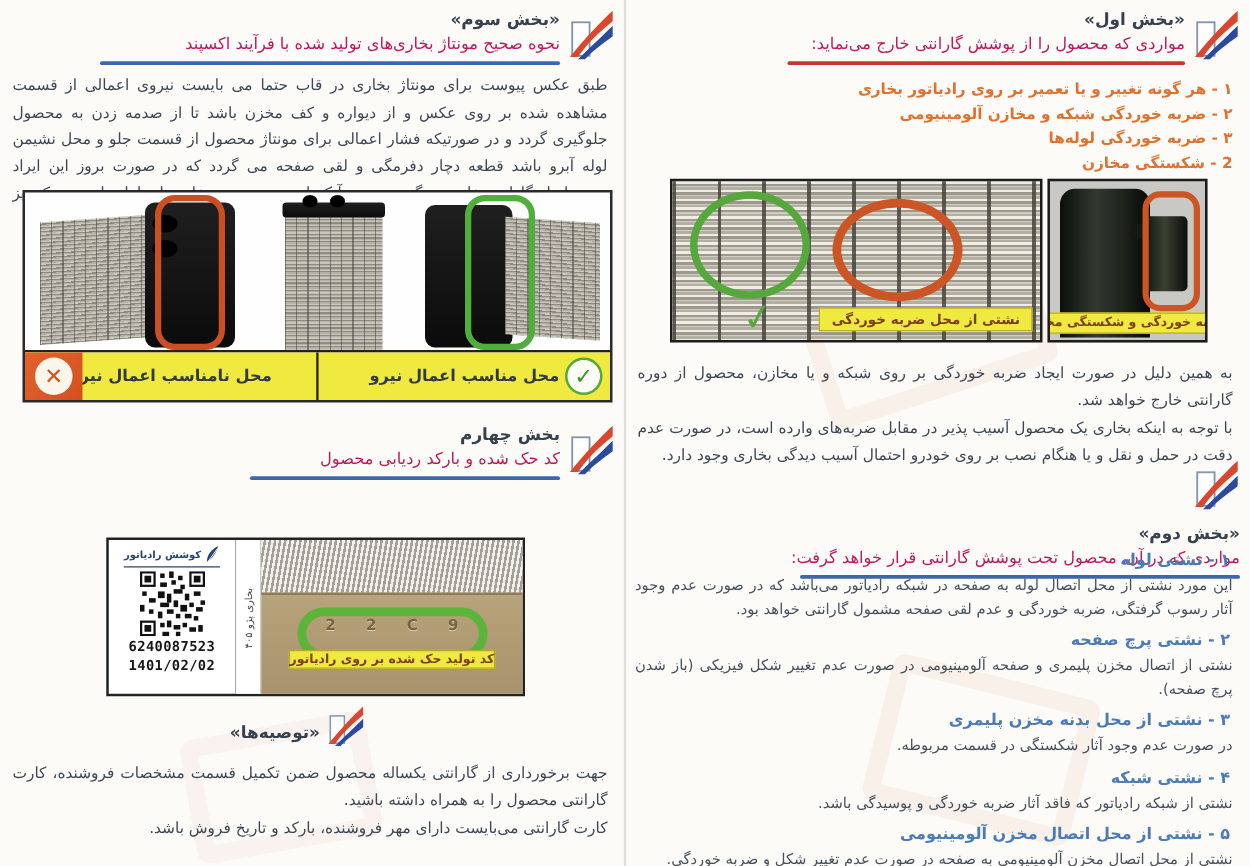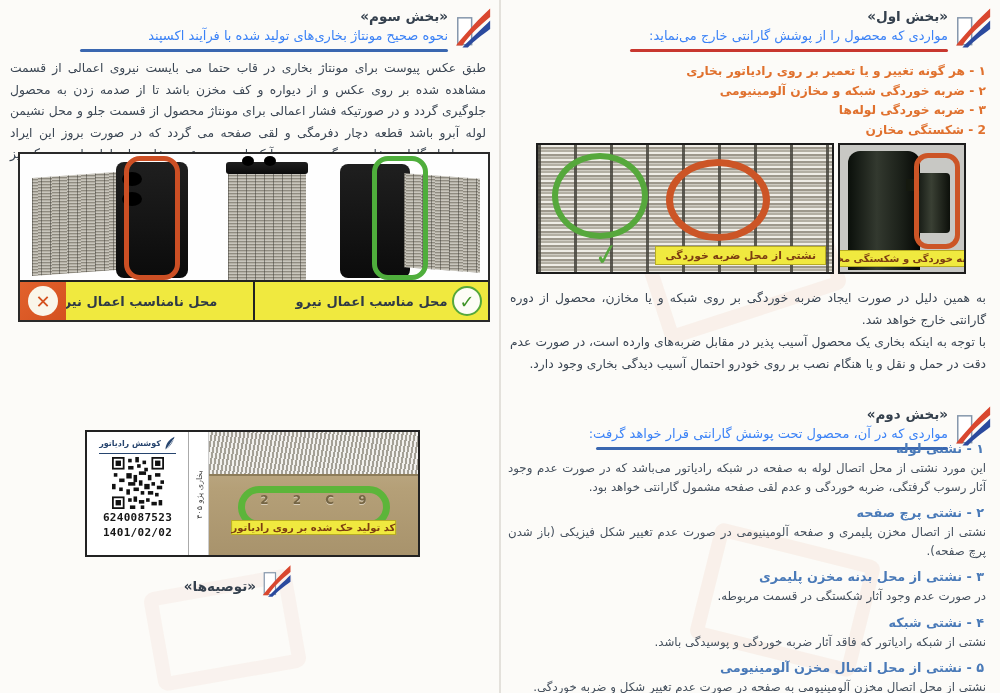--- a/index.html
+++ b/index.html
@@ -15,21 +15,21 @@
 
   
   .wm { position:absolute; border:14px solid #f6e7de; border-radius:10px;
         transform:rotate(-18deg); opacity:.55; pointer-events:none; }
 
   
   .sec { position:absolute; display:flex; gap:7px; align-items:flex-start; z-index:2; }
   .sec .logo { flex:0 0 auto; width:37px; height:44px; }
   .sec .txt { padding-top:2px; }
   .sec .title { font-size:13.5px; font-weight:bold; color:#35414e; letter-spacing:.2px; }
-  .sec .subtitle { font-size:13px; color:#3b82f6; margin-top:4px; white-space:nowrap; }
+  .sec .subtitle { font-size:13px; color:#be185d; margin-top:4px; white-space:nowrap; }
   .sec .rule { height:3px; margin-top:6px; border-radius:2px; }
   .rule-red  { background:#c8372f; }
   .rule-blue { background:#3a67b0; }
 
   
   .para { position:absolute; font-size:12.3px; line-height:21.5px;
           text-align:justify; color:#3c4754; z-index:2; }
   .para p + p { margin-top:1px; }
 
   
@@ -184,21 +184,21 @@
         <div class="rect-orange"></div>
         <div class="ycap cap-tank">ضربه خوردگی و شکستگی مخزن</div>
       </div>
     </div>
 
     <div class="para" style="top:288px; right:14px; width:476px;">
       <p>به همین دلیل در صورت ایجاد ضربه خوردگی بر روی شبکه و یا مخازن، محصول از دوره گارانتی خارج خواهد شد.</p>
       <p>با توجه به اینکه بخاری یک محصول آسیب پذیر در مقابل ضربه‌های وارده است، در صورت عدم دقت در حمل و نقل و یا هنگام نصب بر روی خودرو احتمال آسیب دیدگی بخاری وجود دارد.</p>
     </div>
 
-    <div class="sec" style="top:404px; right:8px;">
+    <div class="sec" style="top:366px; right:8px;flex-direction:column;">
       <svg class="logo" viewBox="0 0 40 46">
         <rect x="3" y="12" width="15" height="29" fill="#ffffff" stroke="#8496ab" stroke-width="1.6"></rect>
         <path d="M1 42 C13 27, 27 12, 38 2 L38 11 C28 19, 15 31, 8 42 Z" fill="#d9472f"></path>
         <path d="M8 44 C18 34, 30 23, 38 15 L38 24 C30 30, 19 38, 14 44 Z" fill="#2b4a9e"></path>
       </svg>
       <div class="txt">
         <div class="title">«بخش دوم»</div>
         <div class="subtitle">مواردی که در آن، محصول تحت پوشش گارانتی قرار خواهد گرفت:</div>
         <div class="rule rule-blue" style="width:352px;"></div>
       </div>
@@ -262,20 +262,32 @@
           </div>
           <div class="captext">محل نامناسب اعمال نیرو</div>
         </div>
         <div class="caphalf">
           <div class="captext">محل مناسب اعمال نیرو</div>
           <div class="circ circ-ck">✓</div>
         </div>
       </div>
     </div>
 
+    <div class="sec" style="top:338px; right:8px;">
+      <svg class="logo" viewBox="0 0 40 46">
+        <rect x="3" y="12" width="15" height="29" fill="#ffffff" stroke="#8496ab" stroke-width="1.6"></rect>
+        <path d="M1 42 C13 27, 27 12, 38 2 L38 11 C28 19, 15 31, 8 42 Z" fill="#d9472f"></path>
+        <path d="M8 44 C18 34, 30 23, 38 15 L38 24 C30 30, 19 38, 14 44 Z" fill="#2b4a9e"></path>
+      </svg>
+      <div class="txt">
+        <div class="title">بخش چهارم</div>
+        <div class="subtitle">کد حک شده و بارکد ردیابی محصول</div>
+        <div class="rule rule-blue" style="width:248px;"></div>
+      </div>
+    </div>
 
     <div class="bc">
       <div class="bc-label">
         <div class="bc-brand">
           <svg width="12" height="15" viewBox="0 0 16 20">
             <path d="M14 1 C6 5, 2 11, 2 18 C7 15, 12 9, 14 1 Z" fill="#27456f"></path>
             <line x1="3" y1="18" x2="13" y2="4" stroke="#ffffff" stroke-width="1"></line>
           </svg>
           <span>کوشش رادیاتور</span>
         </div>
@@ -343,14 +355,18 @@
     </div>
 
     <div class="rec-head">
       <svg class="logo" viewBox="0 0 40 46">
         <rect x="3" y="12" width="15" height="29" fill="#ffffff" stroke="#8496ab" stroke-width="1.6"></rect>
         <path d="M1 42 C13 27, 27 12, 38 2 L38 11 C28 19, 15 31, 8 42 Z" fill="#d9472f"></path>
         <path d="M8 44 C18 34, 30 23, 38 15 L38 24 C30 30, 19 38, 14 44 Z" fill="#2b4a9e"></path>
       </svg>
       <div class="title">«توصیه‌ها»</div>
     </div>
+    <div class="para" style="top:608px; right:14px; width:476px;">
+      <p>جهت برخورداری از گارانتی یکساله محصول ضمن تکمیل قسمت مشخصات فروشنده، کارت گارانتی محصول را به همراه داشته باشید.</p>
+      <p>کارت گارانتی می‌بایست دارای مهر فروشنده، بارکد و تاریخ فروش باشد.</p>
+    </div>
   </div>
 </div>
 
 </body></html>

